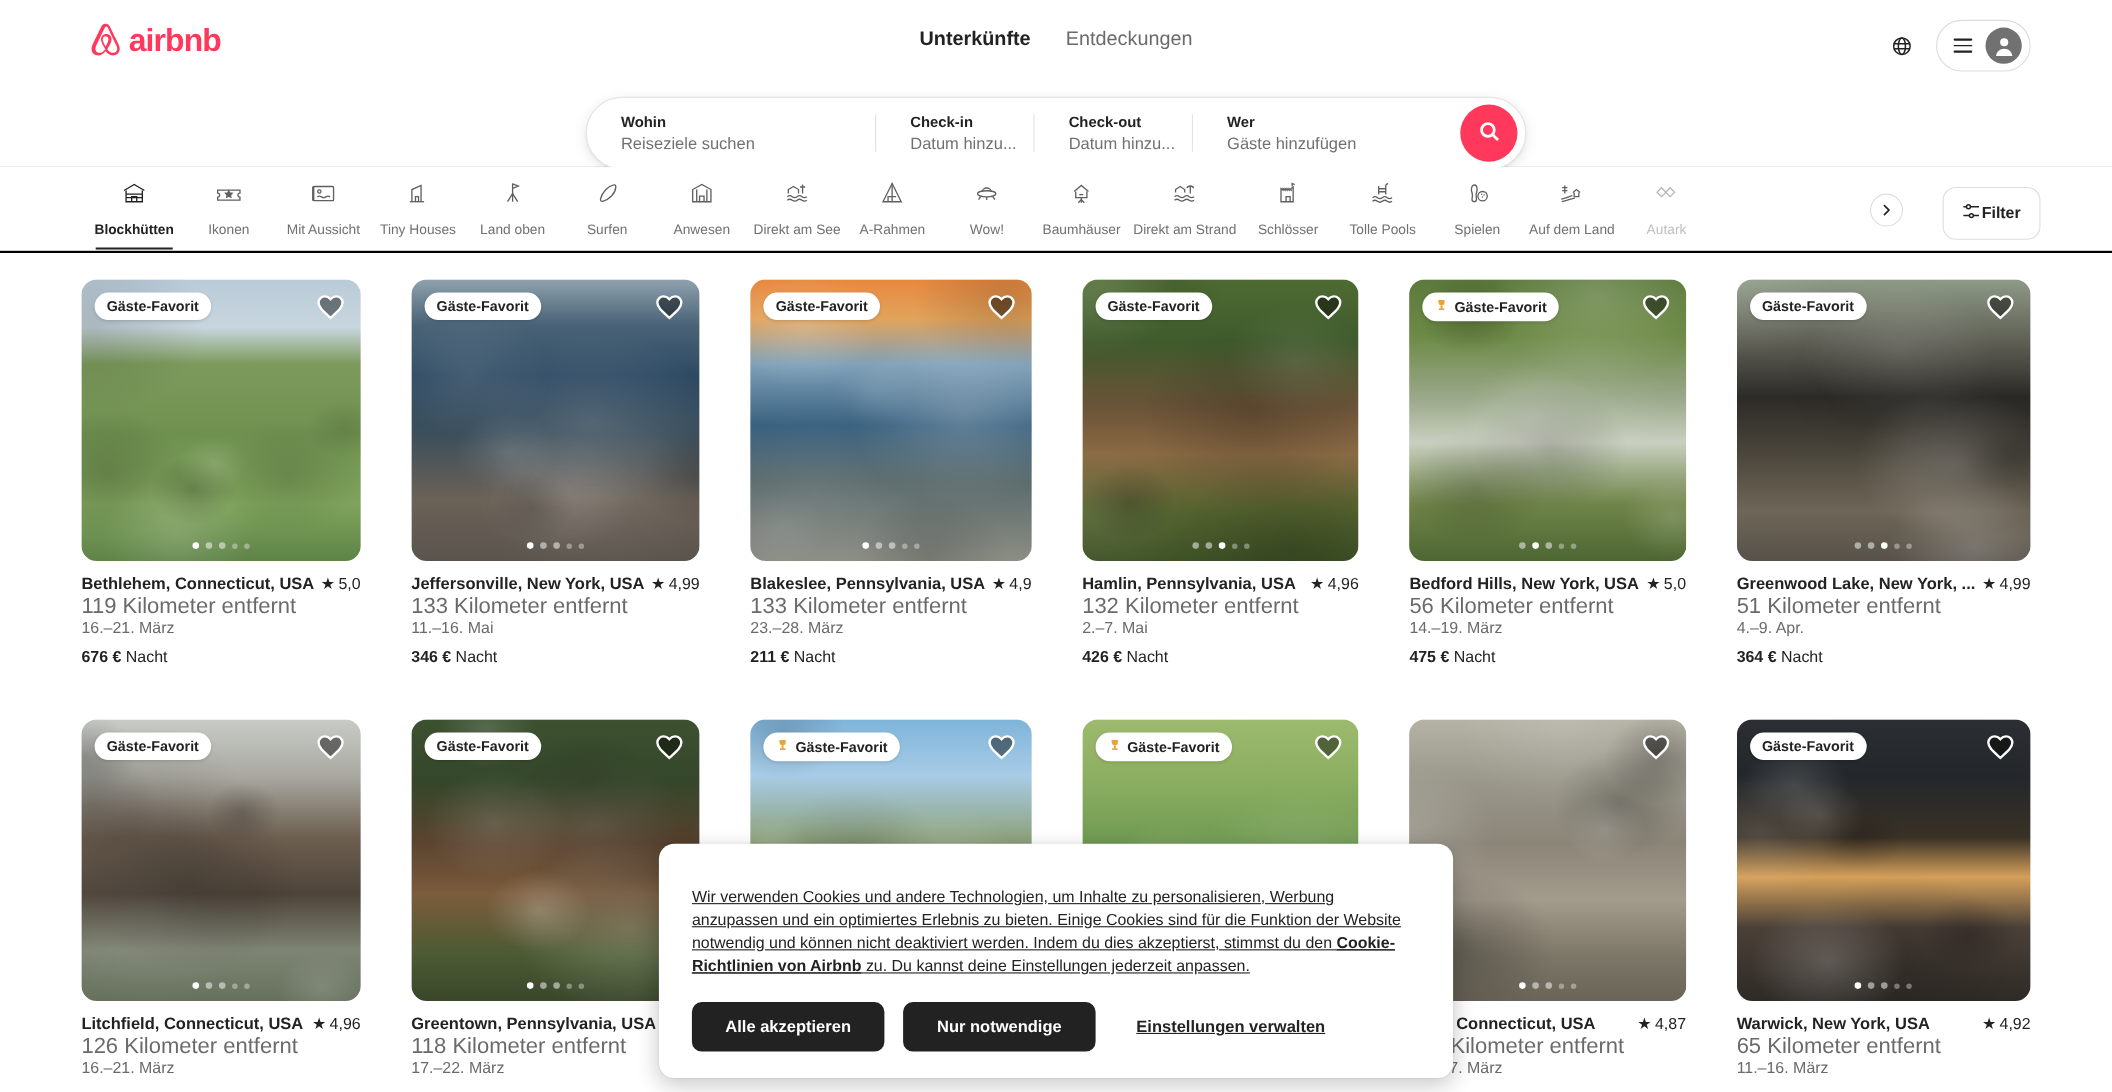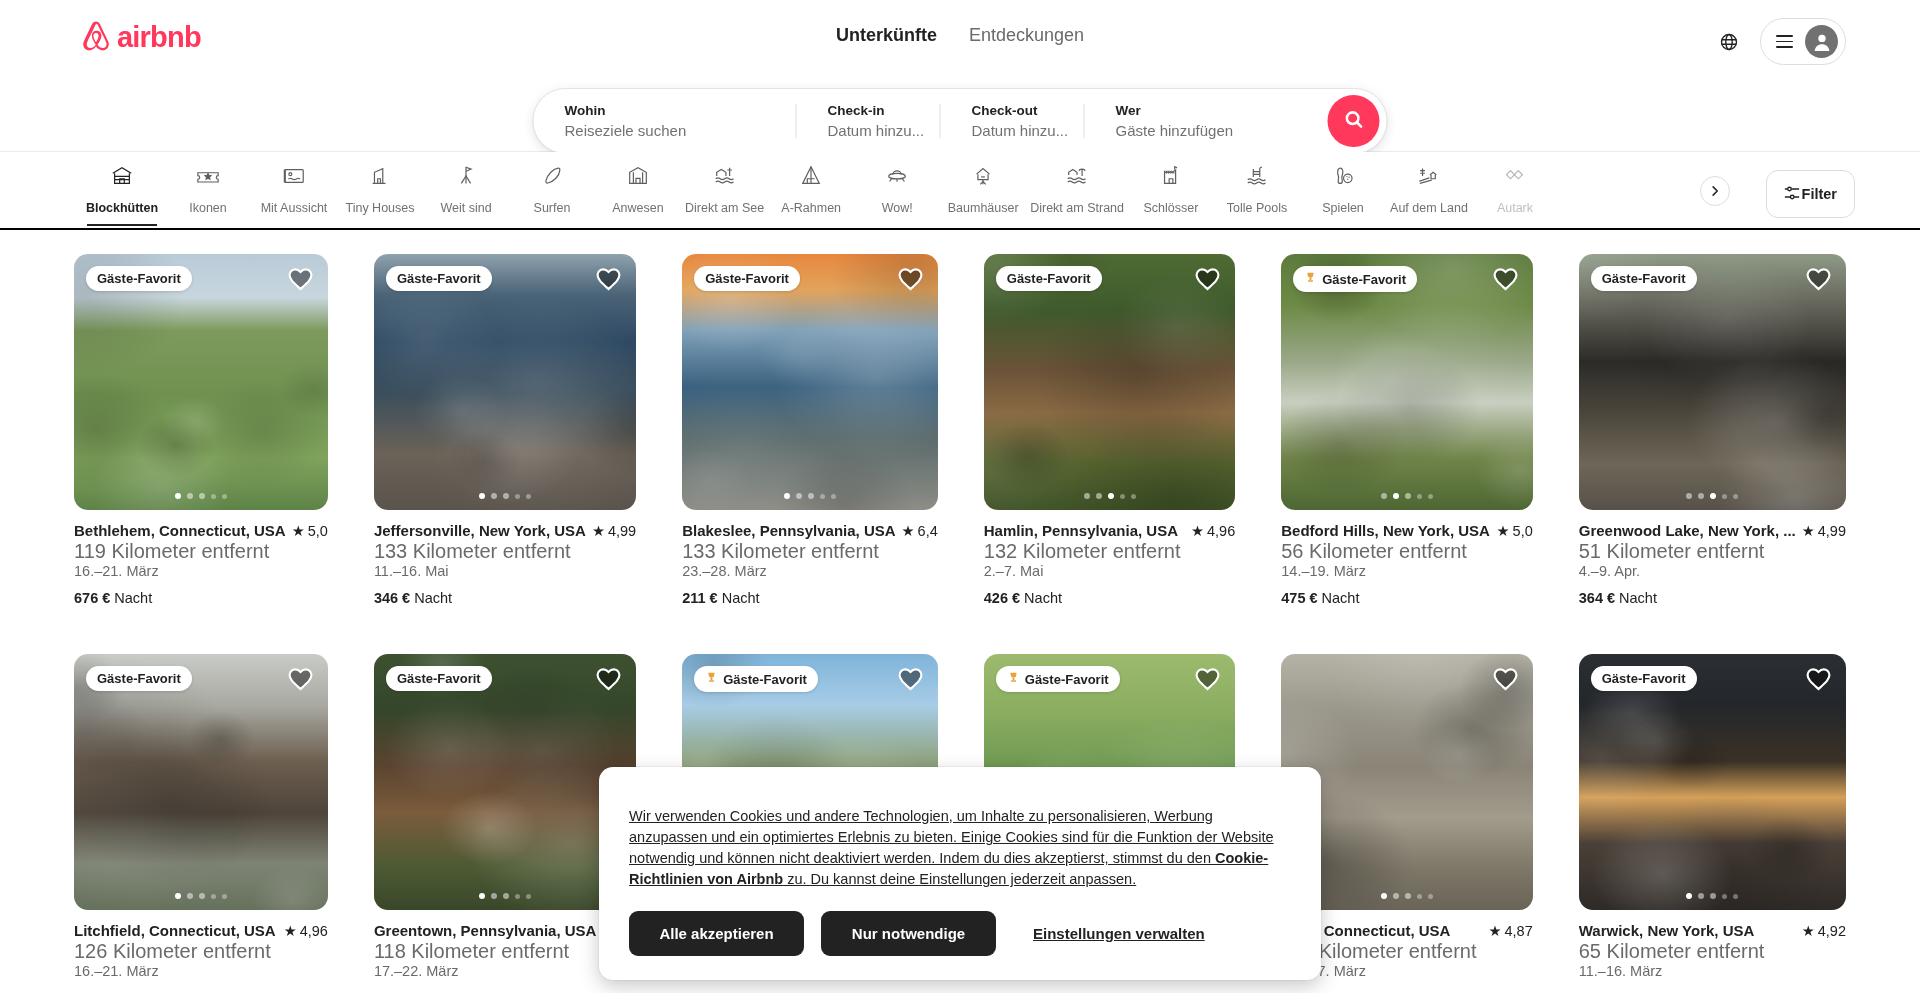--- a/index.html
+++ b/index.html
@@ -316,21 +316,21 @@
       </div>
 
       <div class="cat">
         <span>
           <svg width="24" height="24" viewBox="0 0 26 26" fill="none" stroke="#222" stroke-width="1.3">
             <path d="M13 3v18"></path>
               <path d="M13 3.5l5.5 2-5.5 2.3"></path>
               <path d="M8 21l5-8 5 8"></path>
           </svg>
         </span>
-        <span class="cat-label">Weit sind</span>
+        <span class="cat-label">Land oben</span>
       </div>
 
       <div class="cat">
         <span>
           <svg width="24" height="24" viewBox="0 0 26 26" fill="none" stroke="#222" stroke-width="1.3">
             <path d="M19.5 4.5C14 5.5 8 11.5 6.5 18c-.4 1.8.5 3 2 2.6C15 19 21 13 21.5 6.6c.1-1.6-.6-2.4-2-2.1z"></path>
           </svg>
         </span>
         <span class="cat-label">Surfen</span>
       </div>
@@ -563,21 +563,21 @@
             <i class="f1"></i>
             <i class="f2"></i>
             <i class="f2"></i>
           </div>
     </div>
     <div class="card-body">
       <div class="card-row1">
         <div class="card-title">Blakeslee, Pennsylvania, USA</div>
         <div class="card-rating">
               <span>★</span>
-              <span>6,4</span>
+              <span>4,9</span>
             </div>
       </div>
       <div class="card-sub">133 Kilometer entfernt</div>
       <div class="card-dates">23.–28. März</div>
       <div class="card-price"><b>211 €</b> <span>Nacht</span></div>
     </div>
       </div>
       <div class="card">
     <div class="card-img">
       <div class="ph" style="background-image:radial-gradient(ellipse 59% 47.2% at 76% 95%, rgba(0,0,0,0.16) 0%, rgba(0,0,0,0) 70%),radial-gradient(ellipse 48% 38.400000000000006% at 4% 86%, rgba(255,255,255,0.07) 0%, rgba(0,0,0,0) 70%),radial-gradient(ellipse 24% 19.200000000000003% at 17% 79%, rgba(0,0,0,0.21) 0%, rgba(0,0,0,0) 70%),radial-gradient(ellipse 43% 34.4% at 4% 4%, rgba(255,255,255,0.12) 0%, rgba(0,0,0,0) 70%),radial-gradient(ellipse 29% 23.200000000000003% at 33% 0%, rgba(0,0,0,0.08) 0%, rgba(0,0,0,0) 70%),radial-gradient(ellipse 36% 28.8% at 77% 29%, rgba(255,255,255,0.09) 0%, rgba(0,0,0,0) 70%),radial-gradient(ellipse 57% 45.6% at 61% 49%, rgba(0,0,0,0.17) 0%, rgba(0,0,0,0) 70%),linear-gradient(180deg,#4f6b33 0%,#3f5a2c 22%,#6a5338 45%,#8a6a44 62%,#55632f 82%,#3e5226 100%);"></div>

